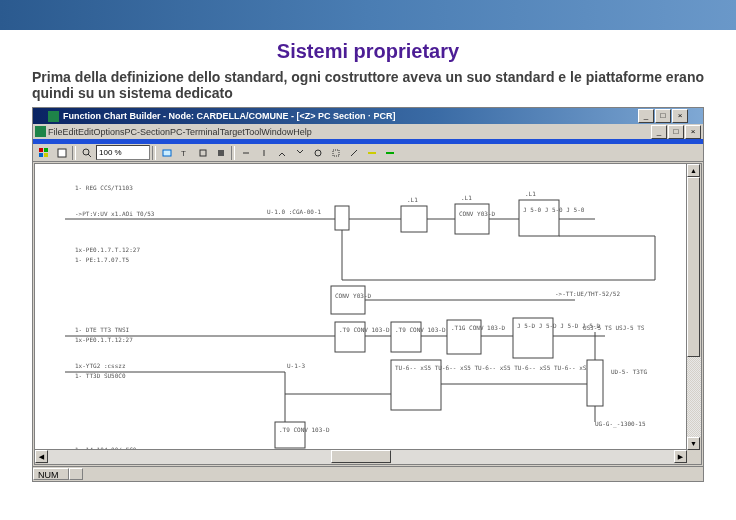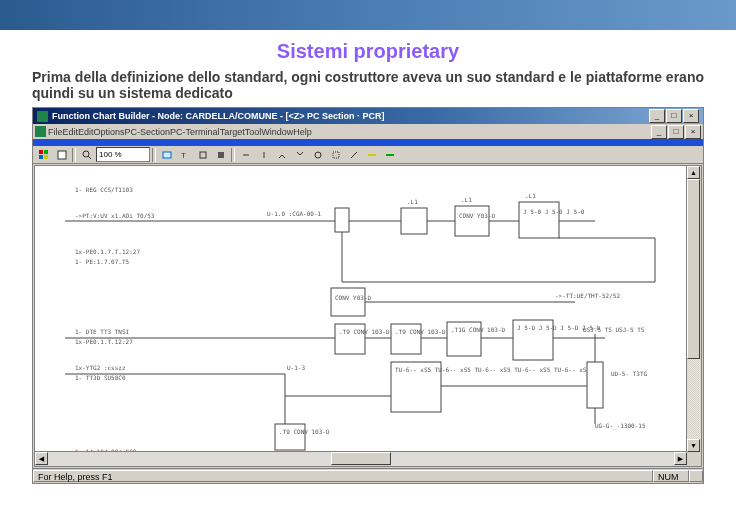--- a/index.html
+++ b/index.html
@@ -1,29 +1,29 @@
 <!DOCTYPE html>
 <html><head>
 <meta charset="utf-8">
 <style>
 html,body{margin:0;padding:0;width:736px;height:520px;font-family:Arial,Helvetica,sans-serif;background:#fff;overflow:hidden}
 .topbar{height:30px;background:linear-gradient(90deg,#2b5a8f 0%,#4a7db3 50%,#6a98c9 100%)}
-.heading{text-align:center;font-size:20px;font-weight:bold;color:#8b5cf6;margin:10px 0 6px 0}
+.heading{text-align:center;font-size:20px;font-weight:bold;color:#4c1d95;margin:10px 0 6px 0}
 .bodytext{font-size:14px;font-weight:bold;color:#404040;padding:0 32px 6px 32px;text-align:justify}
 .app-window{margin:0 32px 0 32px;border:1px solid #808080;background:#d4d0c8;font-family:Tahoma,Arial,sans-serif;font-size:9px}
-.titlebar{display:flex;align-items:center;height:16px;background:linear-gradient(90deg,#0a2463 0%,#3a6ba5 60%,#7fa8d4 100%);color:#fff;padding:0 4px}
+.titlebar{display:flex;align-items:center;height:16px;background:linear-gradient(90deg,#0a2463 0%,#3a6ba5 60%,#7fa8d4 100%);color:#fff;padding:0 15px}
 .titlebar .appicon{width:11px;height:11px;background:#1e8449;margin-right:4px;display:inline-block}
 .titlebar-text{flex:1;font-size:9px;font-weight:bold;white-space:nowrap;overflow:hidden}
 .win-btns{display:flex;gap:1px}
 .win-btn{width:14px;height:12px;background:#d4d0c8;border:1px solid #fff;border-right-color:#404040;border-bottom-color:#404040;display:flex;align-items:center;justify-content:center;font-size:8px;color:#000;line-height:1}
 .menubar{display:flex;align-items:center;height:15px;background:#d4d0c8;padding:0 2px;color:#333;font-size:9px}
 .menubar .icon{width:11px;height:11px;background:#1e8449;margin-right:2px;display:inline-block}
 .menubar span{white-space:nowrap}
 .menubar .mdi-btns{margin-left:auto;display:flex;gap:1px}
-.toolbar{display:flex;align-items:center;height:17px;background:#d4d0c8;border-top:7px solid #1d4ed8;border-bottom:1px solid #808080;padding:0 2px;gap:1px}
+.toolbar{display:flex;align-items:center;height:17px;background:#d4d0c8;border-top:5px solid #1d4ed8;border-bottom:1px solid #808080;padding:0 2px;gap:1px}
 .tb-btn{width:15px;height:14px;background:#d4d0c8;border:1px solid #d4d0c8;display:flex;align-items:center;justify-content:center}
 .tb-btn svg{display:block}
 .tb-sep{width:2px;height:14px;border-left:1px solid #808080;border-right:1px solid #fff;margin:0 1px}
 .tb-field{width:48px;height:13px;background:#fff;border:1px solid #808080;border-top-color:#404040;border-left-color:#404040;font-size:8px;padding:0 2px;line-height:13px}
 .canvas-wrap{background:#fff;border:1px solid #808080;margin:1px;height:300px;position:relative;overflow:hidden}
 .canvas-wrap svg{position:absolute;top:0;left:0}
 .hscroll{position:absolute;left:0;right:14px;bottom:0;height:14px;background:#d4d0c8;border-top:1px solid #808080;display:flex}
 .vscroll{position:absolute;top:0;right:0;bottom:14px;width:14px;background:#d4d0c8;border-left:1px solid #808080;display:flex;flex-direction:column}
 .sc-btn{width:13px;height:13px;background:#d4d0c8;border:1px solid #fff;border-right-color:#404040;border-bottom-color:#404040;box-sizing:border-box;display:flex;align-items:center;justify-content:center;font-size:7px}
 .sc-track{flex:1;background:repeating-conic-gradient(#d4d0c8 0% 25%,#e8e8e8 0% 50%) 50%/2px 2px}
@@ -272,18 +272,17 @@
       <div class="sc-btn">◀</div>
       <div class="sc-track"></div>
       <div class="sc-thumb-h"></div>
       <div class="sc-track"></div>
       <div class="sc-btn">▶</div>
     </div>
     <div class="sc-corner"></div>
   </div>
 
   <div class="statusbar">
-    <div class="status-cell status-main">For Help, press F1</div>
     <div class="status-cell status-num">NUM</div>
     <div class="status-cell status-grip"></div>
   </div>
 
 </div>
 
 </body></html>

